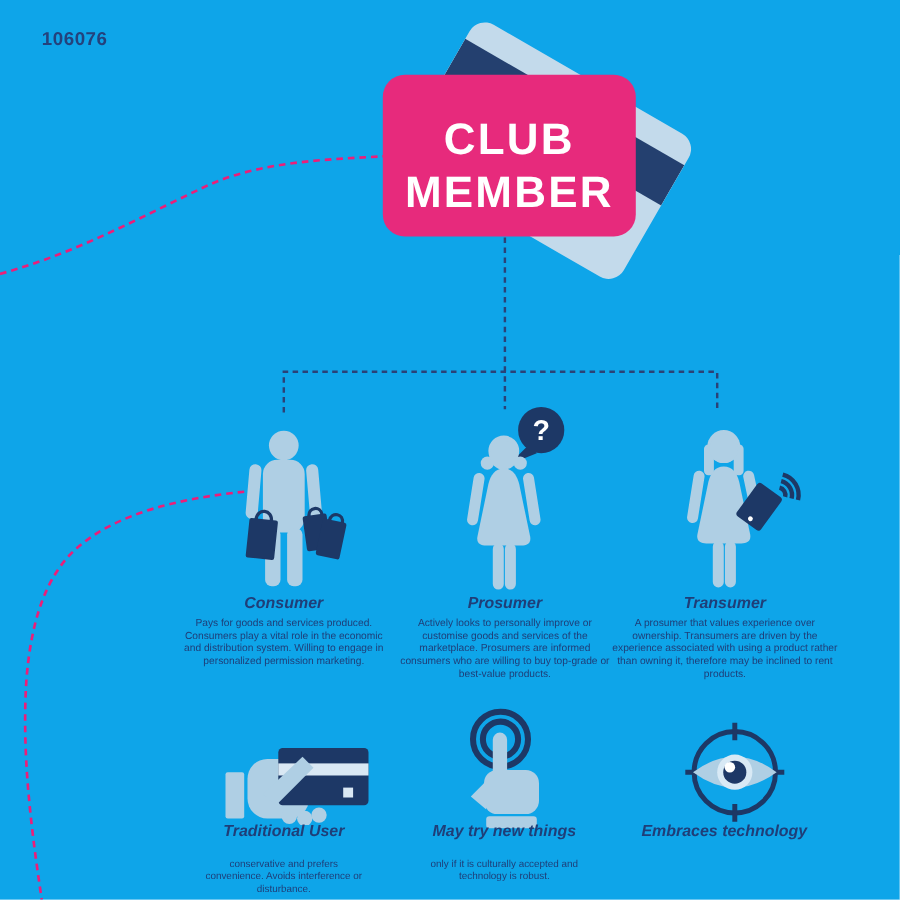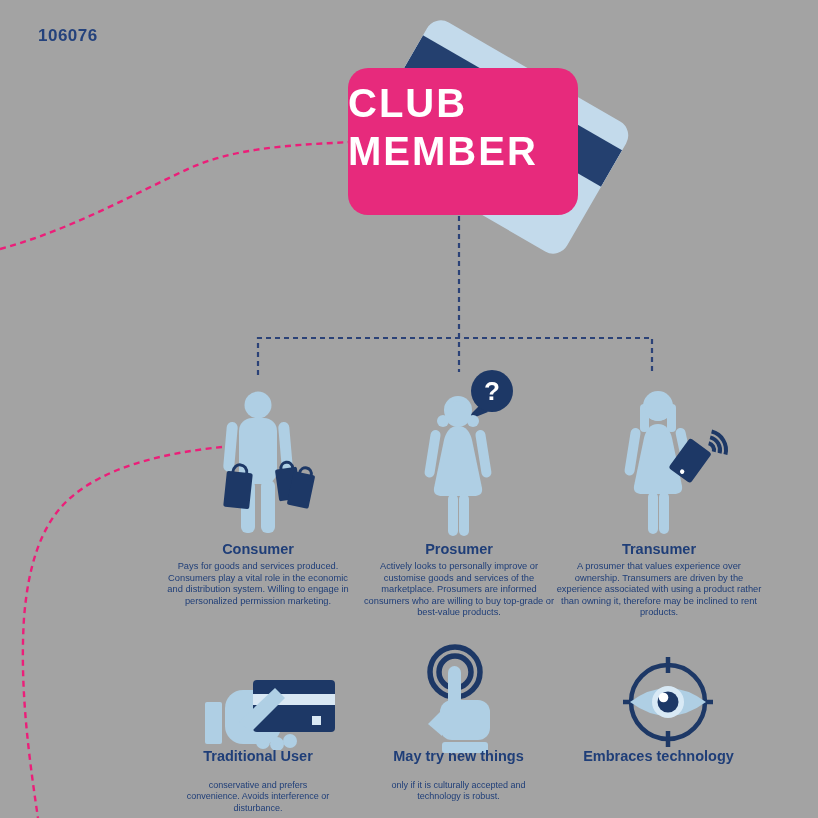--- a/index.html
+++ b/index.html
@@ -1,29 +1,29 @@
 <!DOCTYPE html>
 <html><head>
 <meta charset="utf-8">
 <style>
   html,body{margin:0;padding:0;background:#fff;}
-  #canvas{position:relative;width:818px;height:818px;background:#a3a3a3;overflow:hidden;
+  #canvas{position:relative;width:818px;height:818px;background:#0ea5e9;overflow:hidden;
           font-family:"Liberation Sans",sans-serif;}
   #bg-lines{position:absolute;left:0;top:0;z-index:0;}
   .doc-number{position:absolute;left:38px;top:26px;font-size:17px;font-weight:bold;
               letter-spacing:.5px;color:#24427C;z-index:4;}
   .membership-card{position:absolute;left:382px;top:62px;width:230px;height:150px;
                    background:#C3DAEB;border-radius:16px;transform:rotate(30deg);z-index:1;overflow:hidden;}
   .membership-card .stripe{position:absolute;left:0;top:24px;width:100%;height:42px;background:#24406F;}
   .club-badge{position:absolute;left:348px;top:68px;width:230px;height:147px;background:#E72A7C;
-              border-radius:20px;z-index:2;color:#fff;text-align:left;font-weight:bold;
-              font-size:40px;letter-spacing:2px;line-height:48px;padding-top:11px;box-sizing:border-box;}
+              border-radius:20px;z-index:2;color:#fff;text-align:center;font-weight:bold;
+              font-size:40px;letter-spacing:2px;line-height:48px;padding-top:35px;box-sizing:border-box;}
   .figure{position:absolute;z-index:3;}
   .persona-text,.trait-text{position:absolute;z-index:3;text-align:center;color:#1F3E78;}
-  .persona-text h3,.trait-text h3{font-size:14.5px;font-weight:bold;margin:0 0 4px;}
+  .persona-text h3,.trait-text h3{font-size:14.5px;font-weight:bold;margin:0 0 4px;font-style:italic;}
   .persona-text p{font-size:9.3px;line-height:1.24;margin:0;text-align:center;}
   .trait-text p{font-size:9px;line-height:1.26;margin:16px;}
   .pt-1{left:163px;top:541px;width:190px;}
   .pt-2{left:363px;top:541px;width:192px;}
   .pt-3{left:555px;top:541px;width:208px;}
   .tt-1{left:168px;top:748px;width:180px;}
   .tt-2{left:366px;top:748px;width:185px;}
   .tt-3{left:556px;top:748px;width:205px;}
 </style>
 </head>

